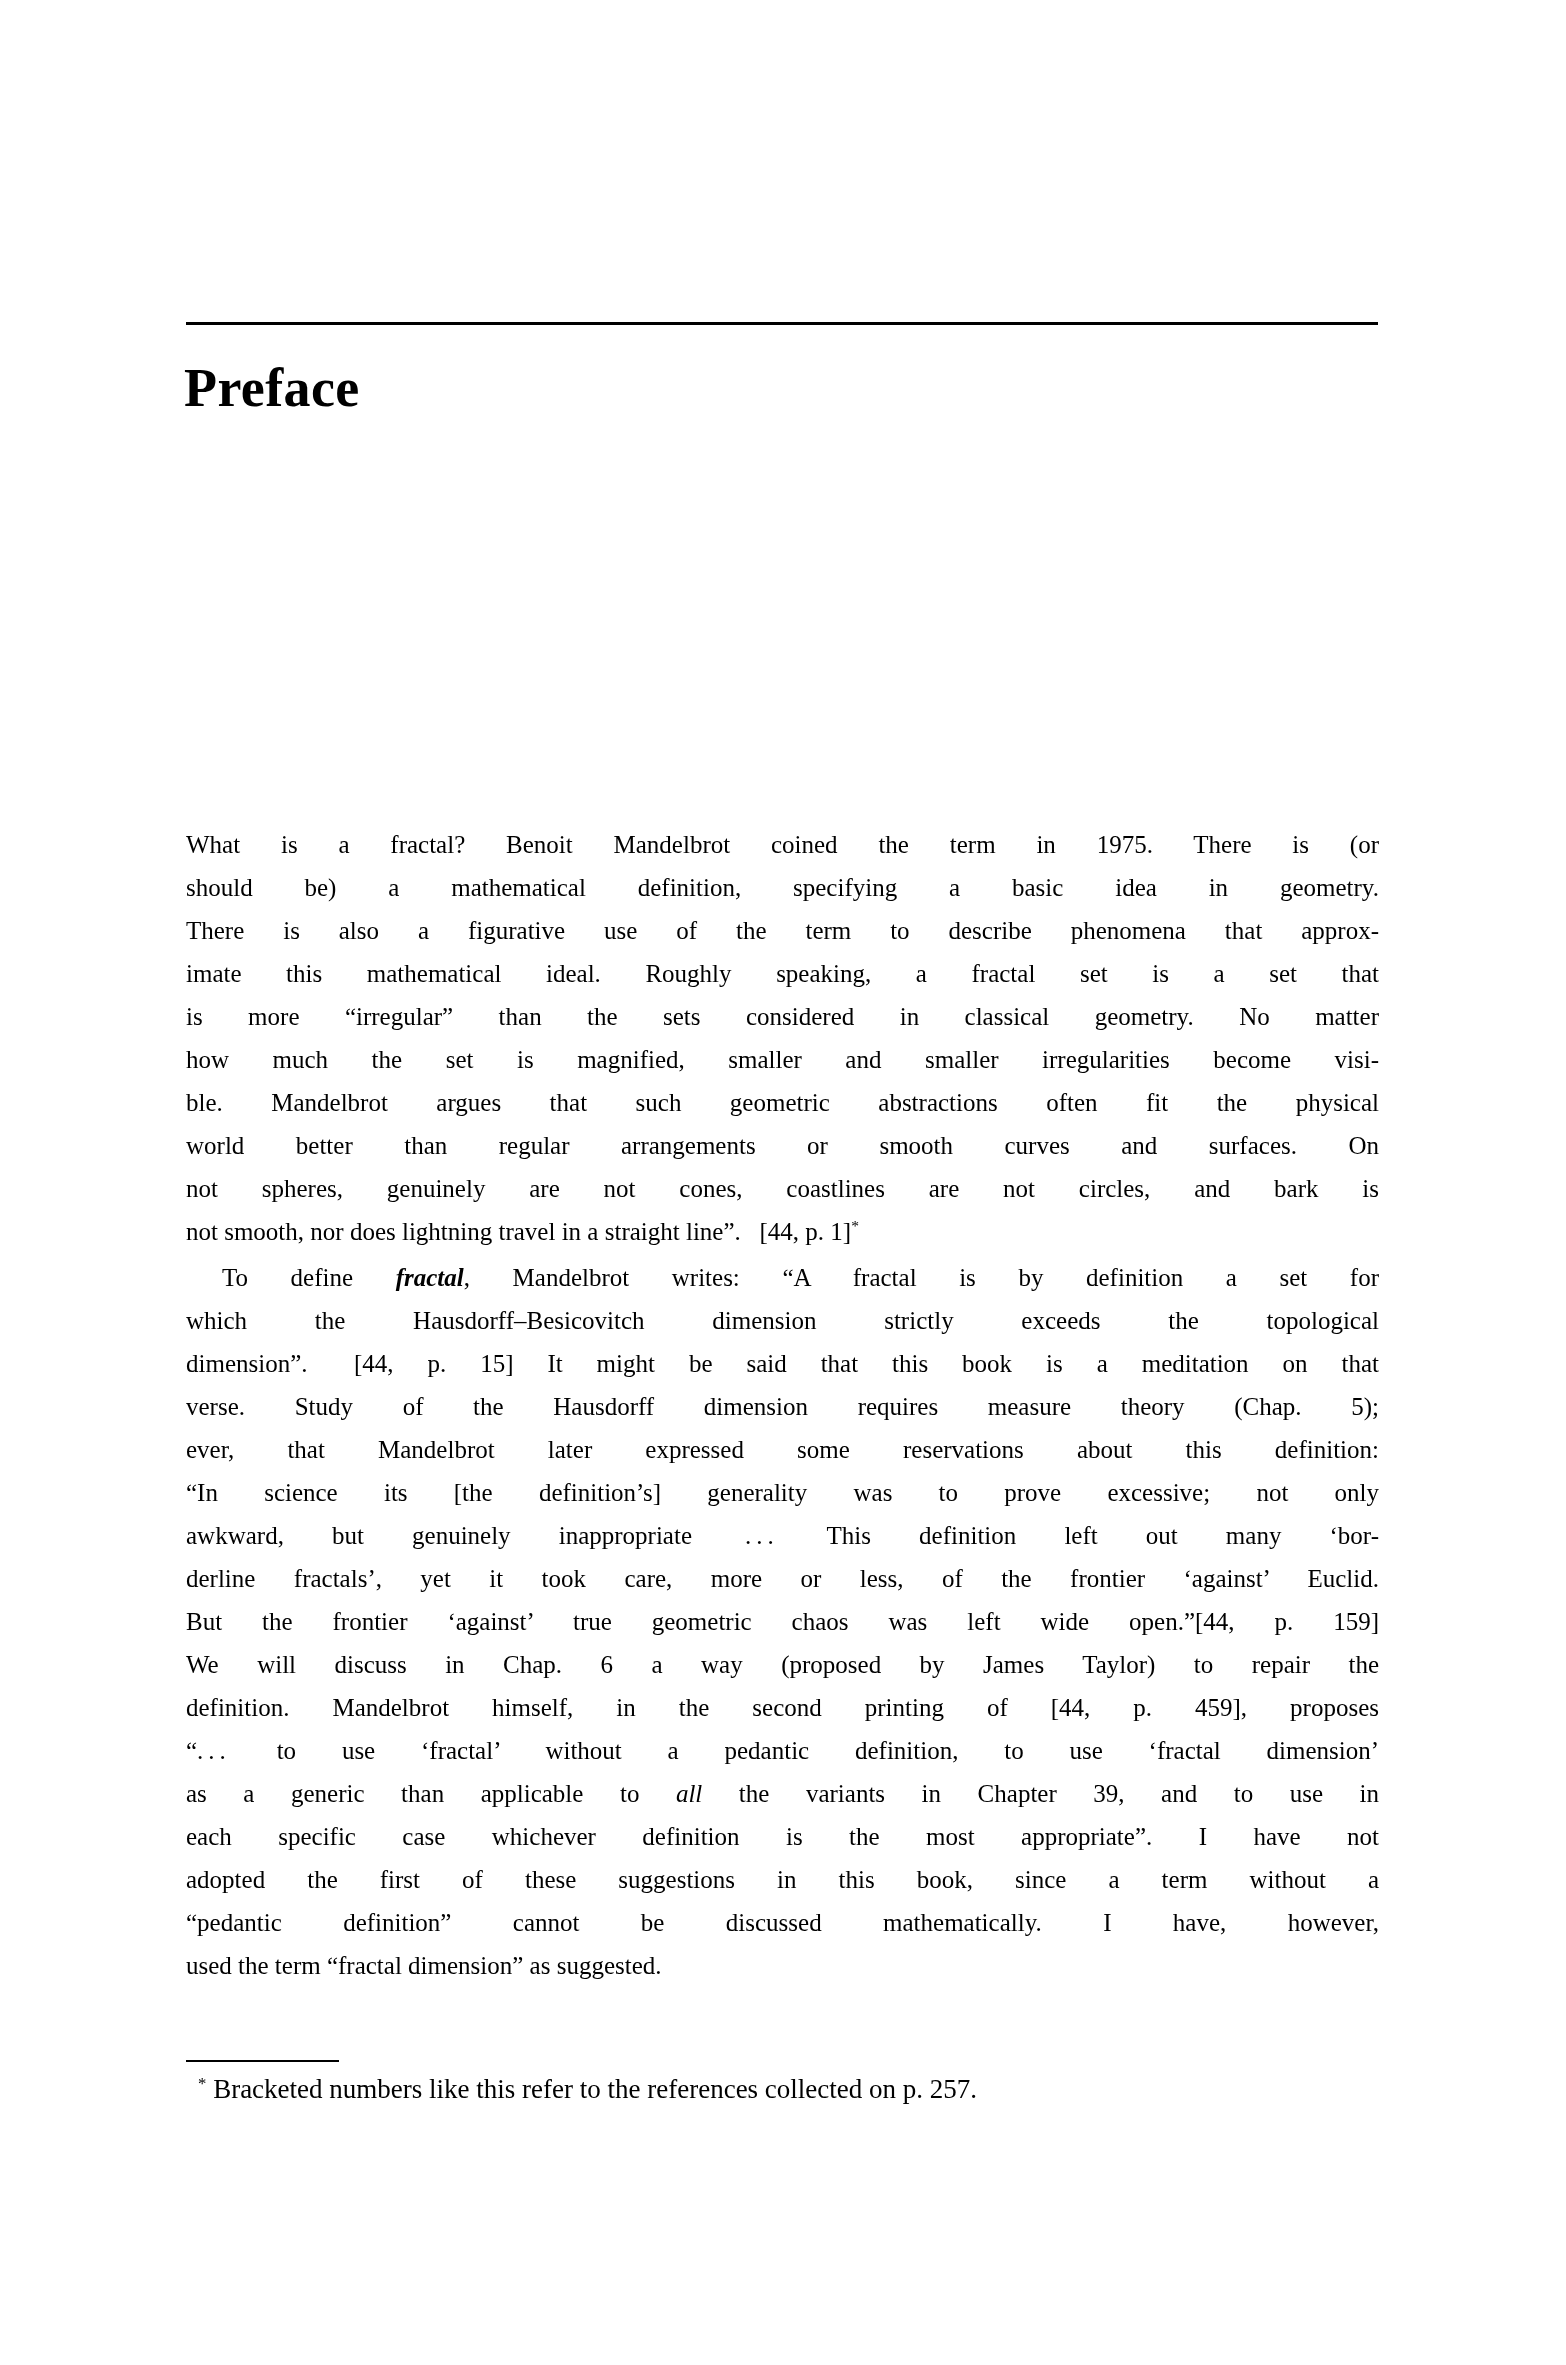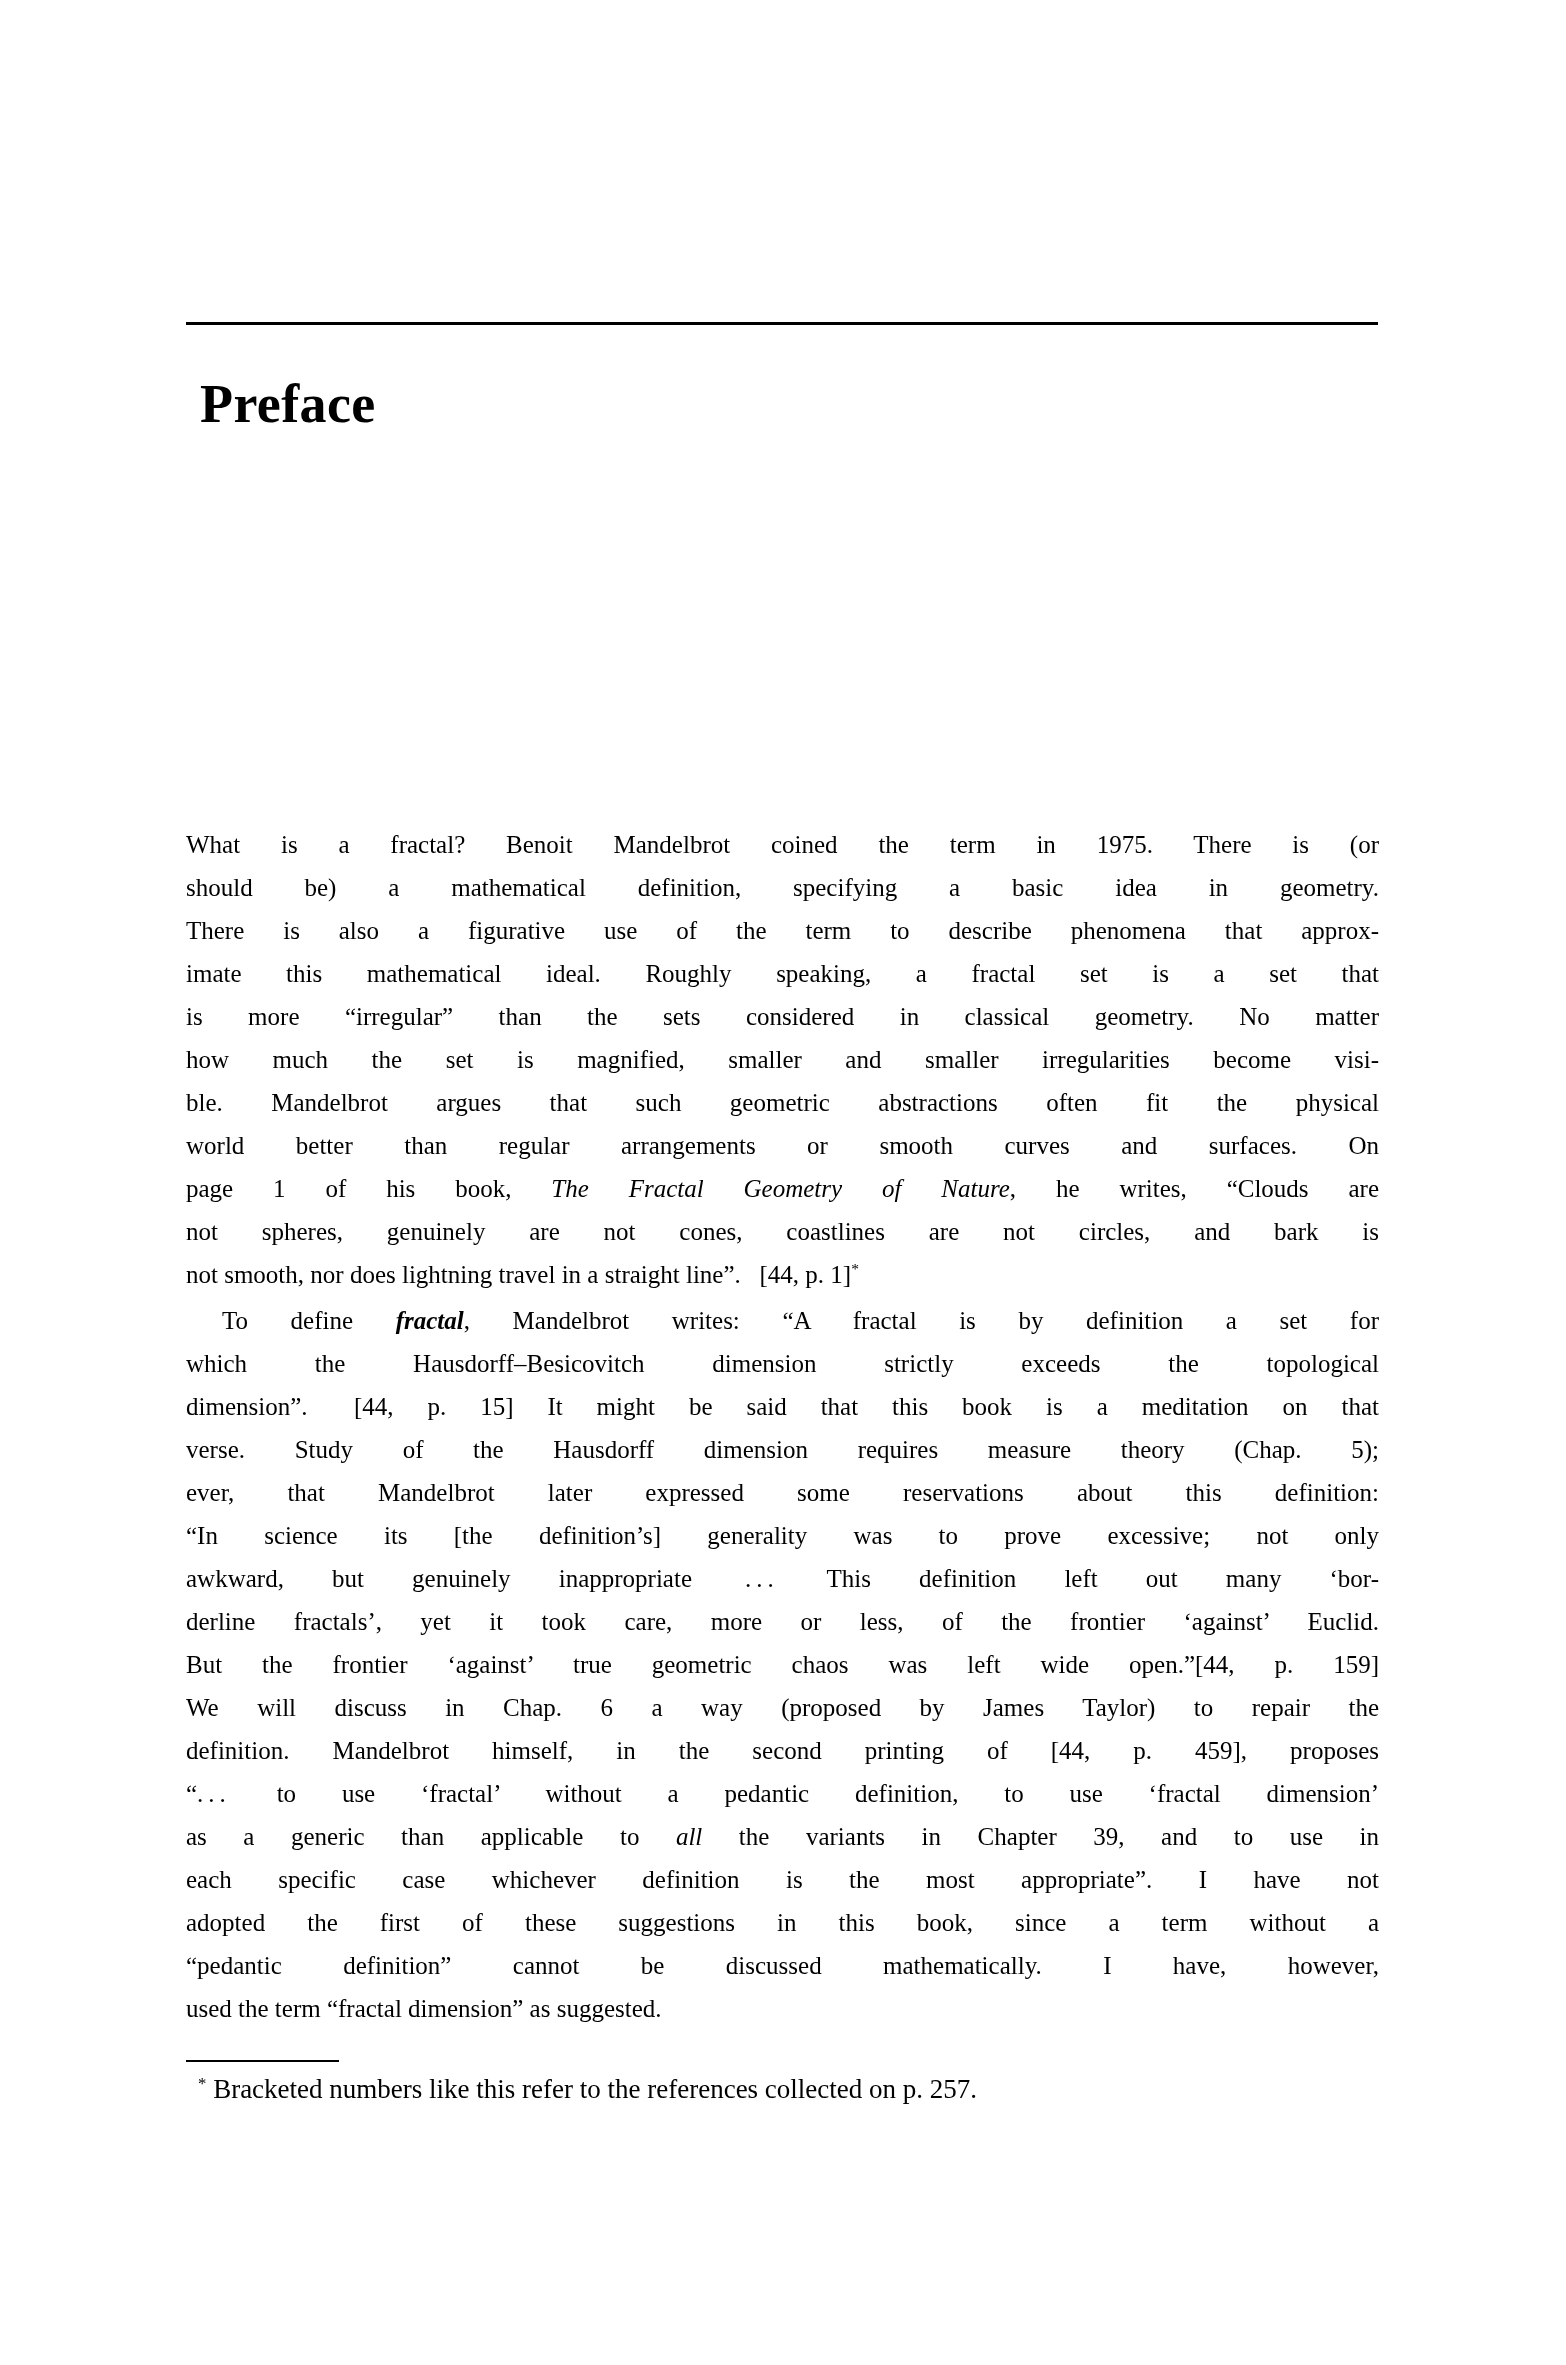--- a/index.html
+++ b/index.html
@@ -21,21 +21,21 @@
     left: 186px;
     top: 322px;
     width: 1192px;
     height: 2.6px;
     background: #000000;
   }
   .heading {
     position: absolute;
     left: 184px;
     top: 358px;
-    margin: 16px;
+    margin: 0;
     font-size: 54px;
     line-height: 60px;
     font-weight: bold;
     letter-spacing: 0.4px;
   }
   .body {
     position: absolute;
     left: 186px;
     top: 823px;
     width: 1193px;
@@ -96,21 +96,20 @@
   <div class="body">
       <div class="paragraph">
         <div class="line"><span>What is a fractal? Benoit Mandelbrot coined the term in 1975. There is (or</span></div>
         <div class="line"><span>should be) a mathematical definition, specifying a basic idea in geometry.</span></div>
         <div class="line"><span>There is also a figurative use of the term to describe phenomena that approx-</span></div>
         <div class="line"><span>imate this mathematical ideal. Roughly speaking, a fractal set is a set that</span></div>
         <div class="line"><span>is more “irregular” than the sets considered in classical geometry. No matter</span></div>
         <div class="line"><span>how much the set is magnified, smaller and smaller irregularities become visi-</span></div>
         <div class="line"><span>ble. Mandelbrot argues that such geometric abstractions often fit the physical</span></div>
         <div class="line"><span>world better than regular arrangements or smooth curves and surfaces. On</span></div>
-        <div class="line"><span>page 1 of his book, </span><span class="seg-i">The Fractal Geometry of Nature</span><span>, he writes, “Clouds are</span></div>
         <div class="line"><span>not spheres, genuinely are not cones, coastlines are not circles, and bark is</span></div>
         <div class="line last"><span>not smooth, nor does lightning travel in a straight line”.  [44, p. 1]</span><span class="seg-sup">*</span></div>
       </div>
       <div class="paragraph">
         <div class="line first-indent"><span>To define </span><span class="seg-bi">fractal</span><span>, Mandelbrot writes: “A fractal is by definition a set for</span></div>
         <div class="line"><span>which the Hausdorff–Besicovitch dimension strictly exceeds the topological</span></div>
         <div class="line"><span>dimension”.  [44, p. 15] It might be said that this book is a meditation on that</span></div>
         <div class="line"><span>verse. Study of the Hausdorff dimension requires measure theory (Chap. 5);</span></div>
         <div class="line"><span>ever, that Mandelbrot later expressed some reservations about this definition:</span></div>
         <div class="line"><span>“In science its [the definition’s] generality was to prove excessive; not only</span></div>

